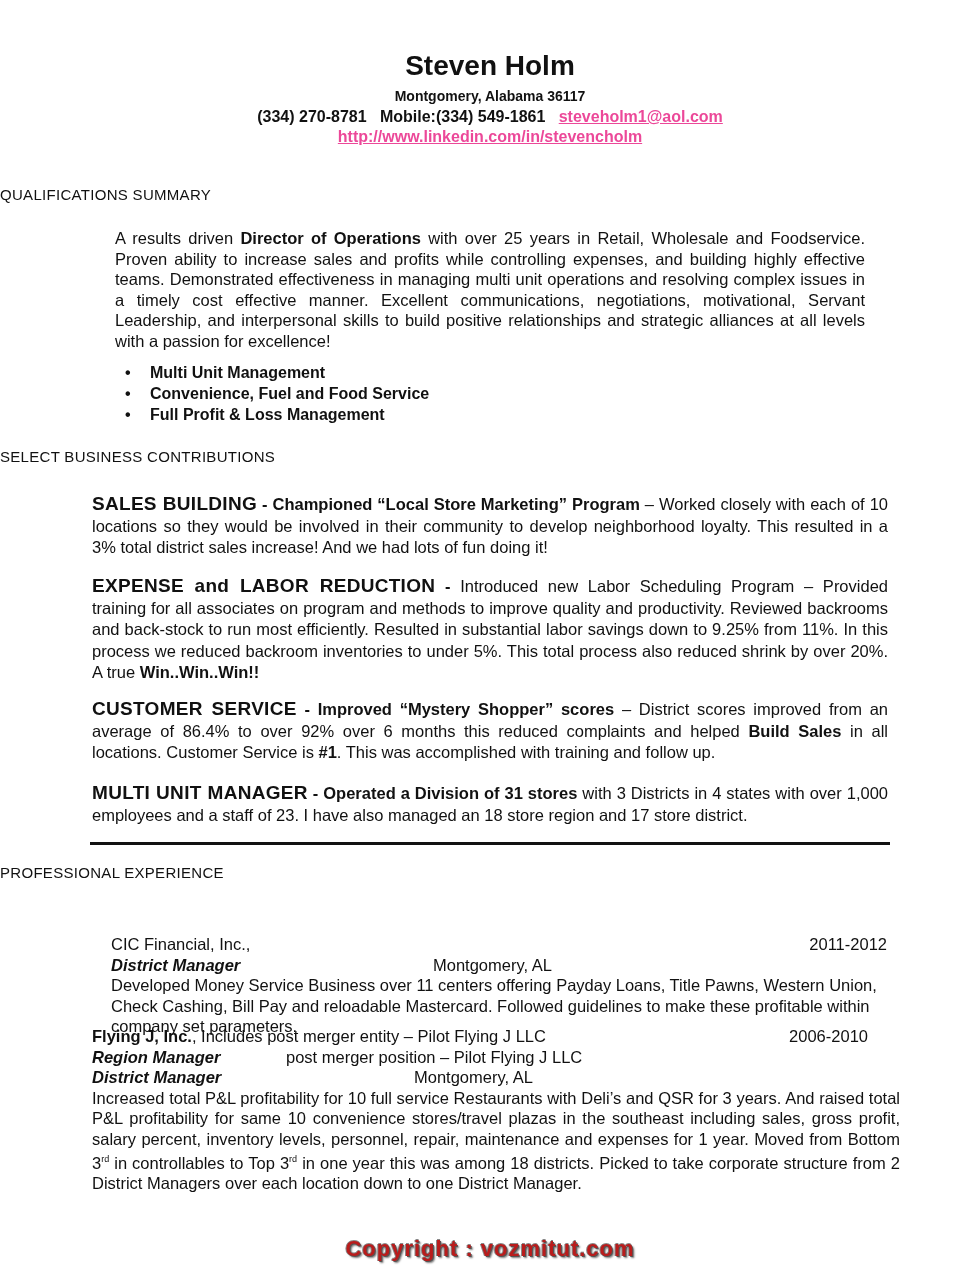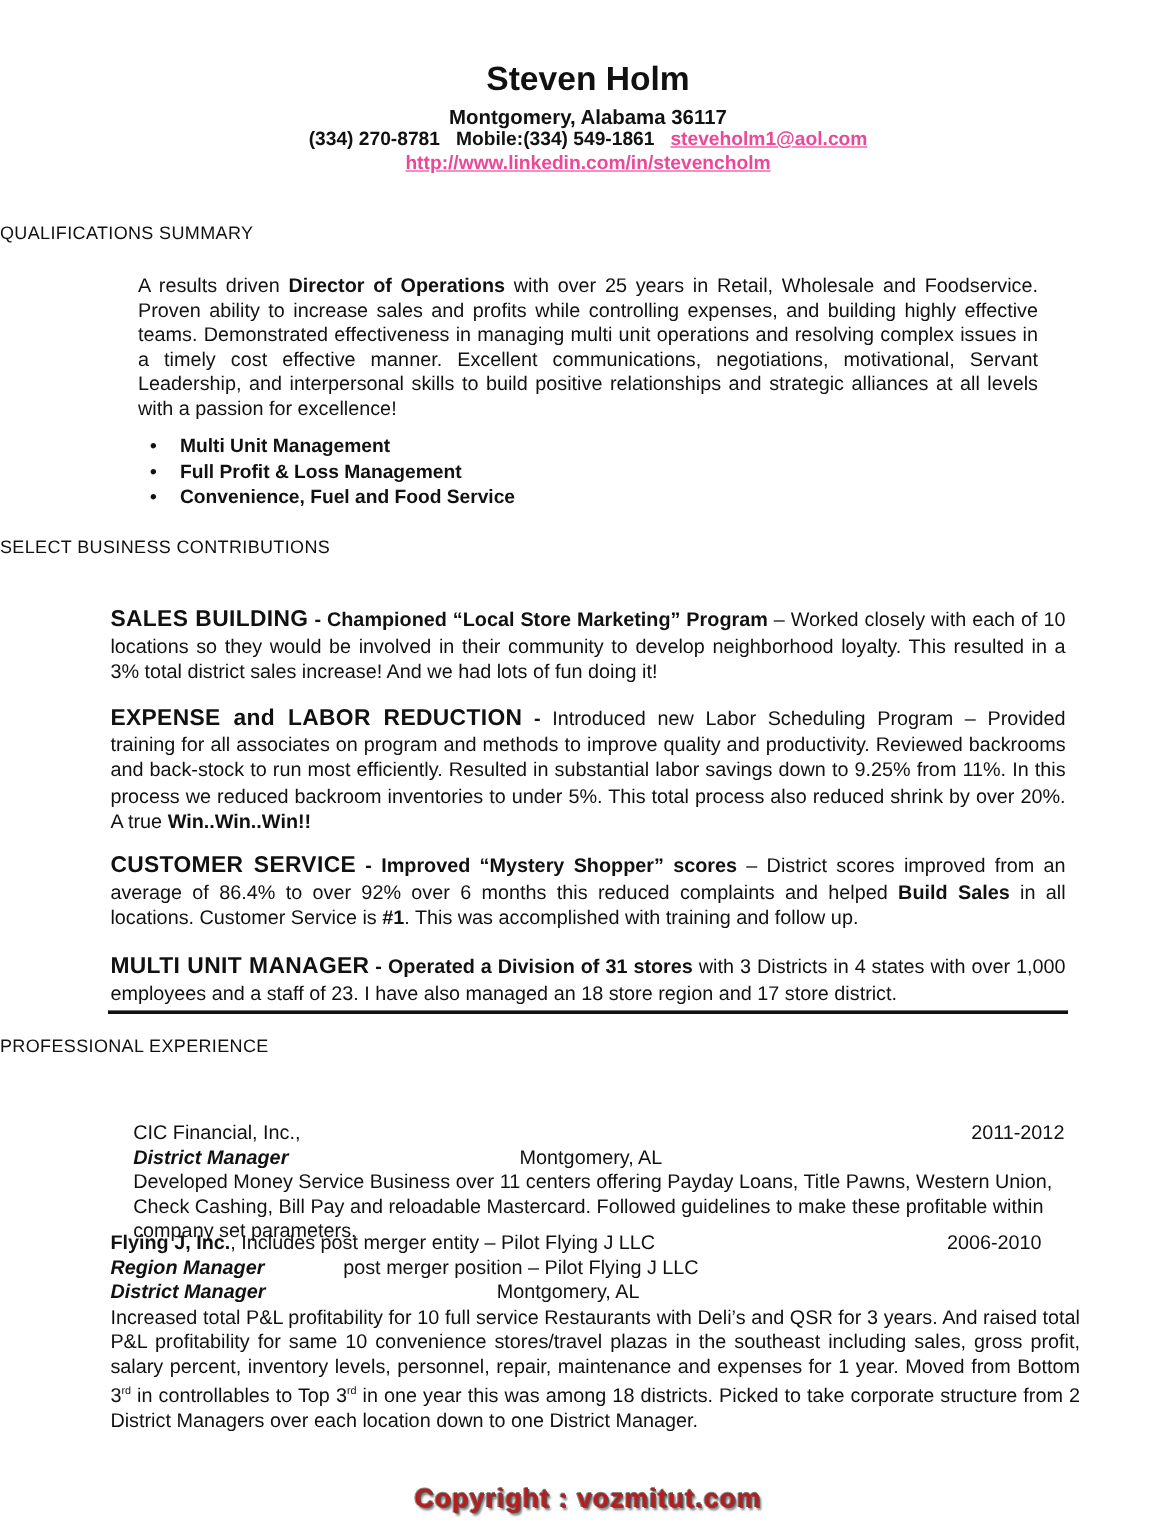--- a/index.html
+++ b/index.html
@@ -2,39 +2,39 @@
 <html><head>
 <meta charset="utf-8">
 <style>
   html, body { margin: 0; padding: 0; background: #ffffff; }
   body {
     width: 980px; height: 1269px; position: relative; overflow: hidden;
     font-family: "Liberation Sans", sans-serif; color: #111;
   }
   .page { position: absolute; left: 0; top: 0; width: 980px; height: 1269px; padding-left: 14px; }
   .name { position: absolute; left: 0; width: 980px; top: 50px; font-size: 28px; font-weight: bold; text-align: center; }
-  .addr { position: absolute; left: 0; width: 980px; top: 88px; font-size: 17px; font-weight: bold; text-align: center; }
+  .addr { position: absolute; left: 0; width: 980px; top: 88px; font-size: 14px; font-weight: bold; text-align: center; }
   .phones { position: absolute; left: 0; width: 980px; top: 108px; font-size: 16px; font-weight: bold; text-align: center; white-space: pre; }
   .phones a, .linkedin a { color: #ec4899; text-decoration: underline; }
   .linkedin { position: absolute; left: 0; width: 980px; top: 128px; font-size: 16px; font-weight: bold; text-align: center; }
 
   .section-title { position: absolute; left: 0; width: 980px; font-size: 15px; font-weight: normal; text-align: left; letter-spacing: 0.3px; }
 
   .para {
     position: absolute; left: 115px; width: 750px; font-size: 16.5px; line-height: 20.5px;
     text-align: justify; font-family: "Liberation Sans", sans-serif;
   }
   .para b { font-weight: bold; }
 
   .bullets { position: absolute; top: 362px; font-size: 16px; font-weight: bold; line-height: 21px; list-style: none; margin: 0; padding: 0; }
   .bullets li { position: relative; padding-left: 30px; }
   .bullets li::before { content: "•"; position: absolute; left: 5px; font-weight: bold; }
 
   .contrib {
-    position: absolute; left: 92px; width: 796px; font-size: 16.5px; line-height: 21.5px; text-align: justify; margin-top: 13px;
+    position: absolute; left: 92px; width: 796px; font-size: 16.5px; line-height: 21.5px; text-align: justify;
   }
   .contrib .head { font-size: 19px; font-weight: bold; letter-spacing: 0.3px; }
   .contrib .lead { font-weight: bold; }
 
   .rule { position: absolute; left: 90px; width: 800px; top: 842px; height: 3px; background: #111; }
 
   .job { position: absolute; left: 92px; width: 780px; font-size: 16.5px; line-height: 20.5px; }
   .job .row { position: relative; height: 20.5px; white-space: nowrap; }
   .job .years { position: absolute; right: 4px; top: 0; }
   .job .title { font-weight: bold; font-style: italic; }
@@ -56,22 +56,22 @@
   <div class="name">Steven Holm</div>
   <div class="addr">Montgomery, Alabama  36117</div>
   <div class="phones"><span>(334) 270-8781</span>   <span>Mobile:(334) 549-1861</span>   <a>steveholm1@aol.com</a></div>
   <div class="linkedin"><a>http://www.linkedin.com/in/stevencholm</a></div>
 
   <div class="section-title" style="top:186px;">QUALIFICATIONS SUMMARY</div>
   <div class="para" style="top:228px;"><span>A results driven </span><b>Director of Operations</b><span> with over 25 years in Retail, Wholesale and Foodservice. Proven ability to increase sales and profits while controlling expenses, and building highly effective teams. Demonstrated effectiveness in managing multi unit operations and resolving complex issues in a timely cost effective manner.  Excellent communications, negotiations, motivational, Servant Leadership, and interpersonal skills to build positive relationships and strategic alliances at all levels with a passion for excellence!</span></div>
 
   <ul class="bullets" style="left:120px;">
     <li>Multi Unit Management</li>
+    <li>Convenience, Fuel and Food Service</li>
     <li>Full Profit &amp; Loss Management</li>
-    <li>Convenience, Fuel and Food Service</li>
   </ul>
 
   <div class="section-title" style="top:448px;">SELECT BUSINESS CONTRIBUTIONS</div>
 
   <div class="contrib" style="top:493px;">
     <span class="head">SALES BUILDING</span><span class="lead"> - </span><span class="lead">Championed “Local Store Marketing” Program</span><span> – Worked closely with each of 10 locations so they would be involved in their community to develop neighborhood loyalty. This resulted in a 3% total district sales increase! And we had lots of fun doing it!</span>
   </div>
 
   <div class="contrib" style="top:575px;">
     <span class="head">EXPENSE and LABOR REDUCTION</span><span class="lead"> - </span><span>Introduced new Labor Scheduling Program – Provided training for all associates on program and methods to improve quality and productivity. Reviewed backrooms and back-stock to run most efficiently. Resulted in substantial labor savings down to 9.25% from 11%. In this process we reduced backroom inventories to under 5%. This total process also reduced shrink by over 20%. A true </span><span class="lead">Win..Win..Win!!</span>

